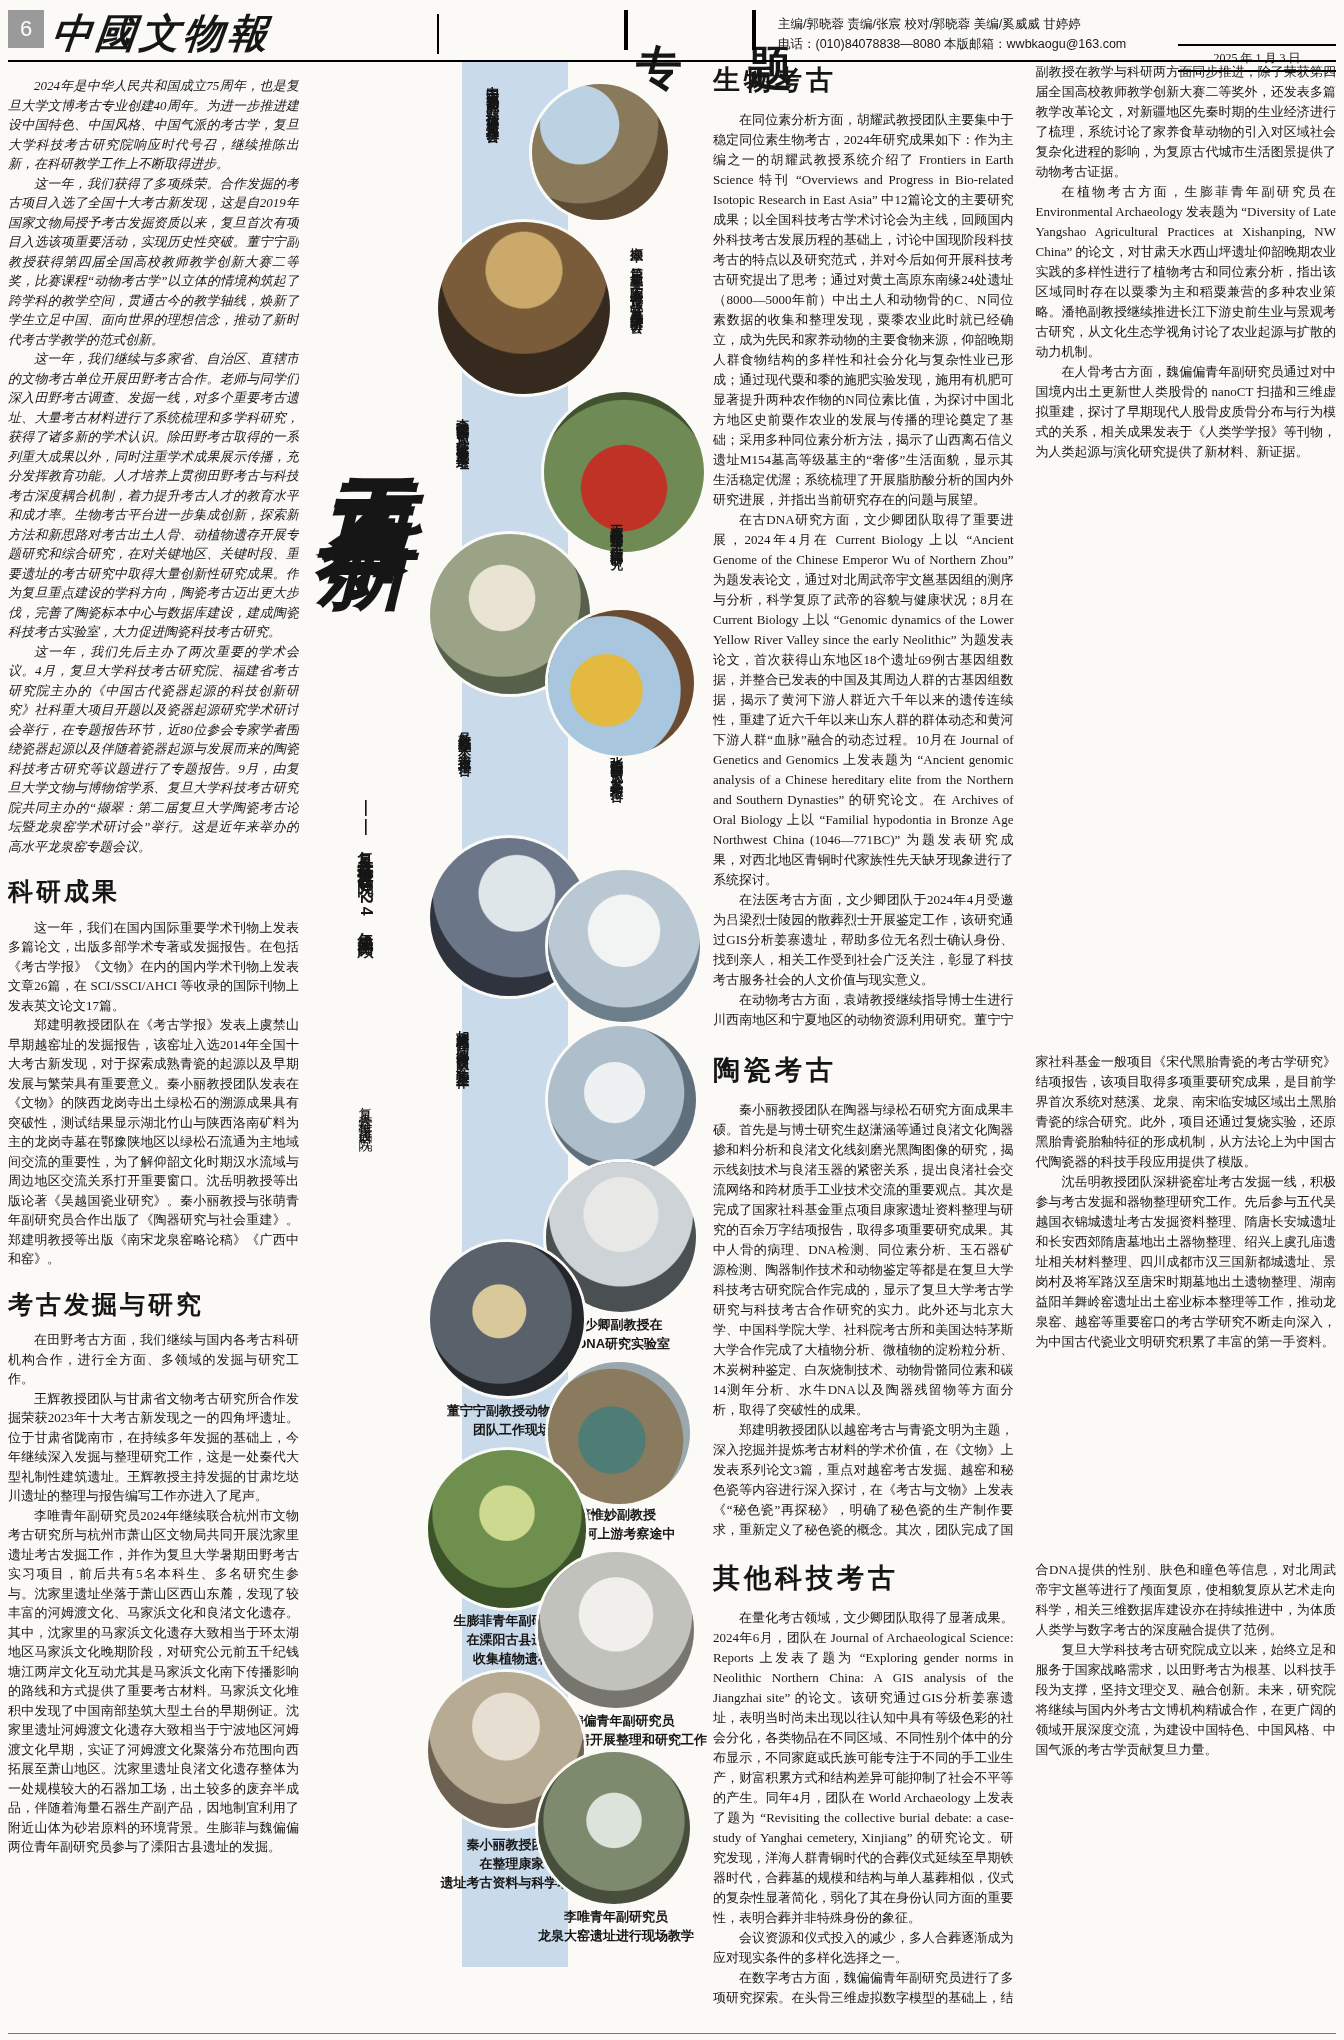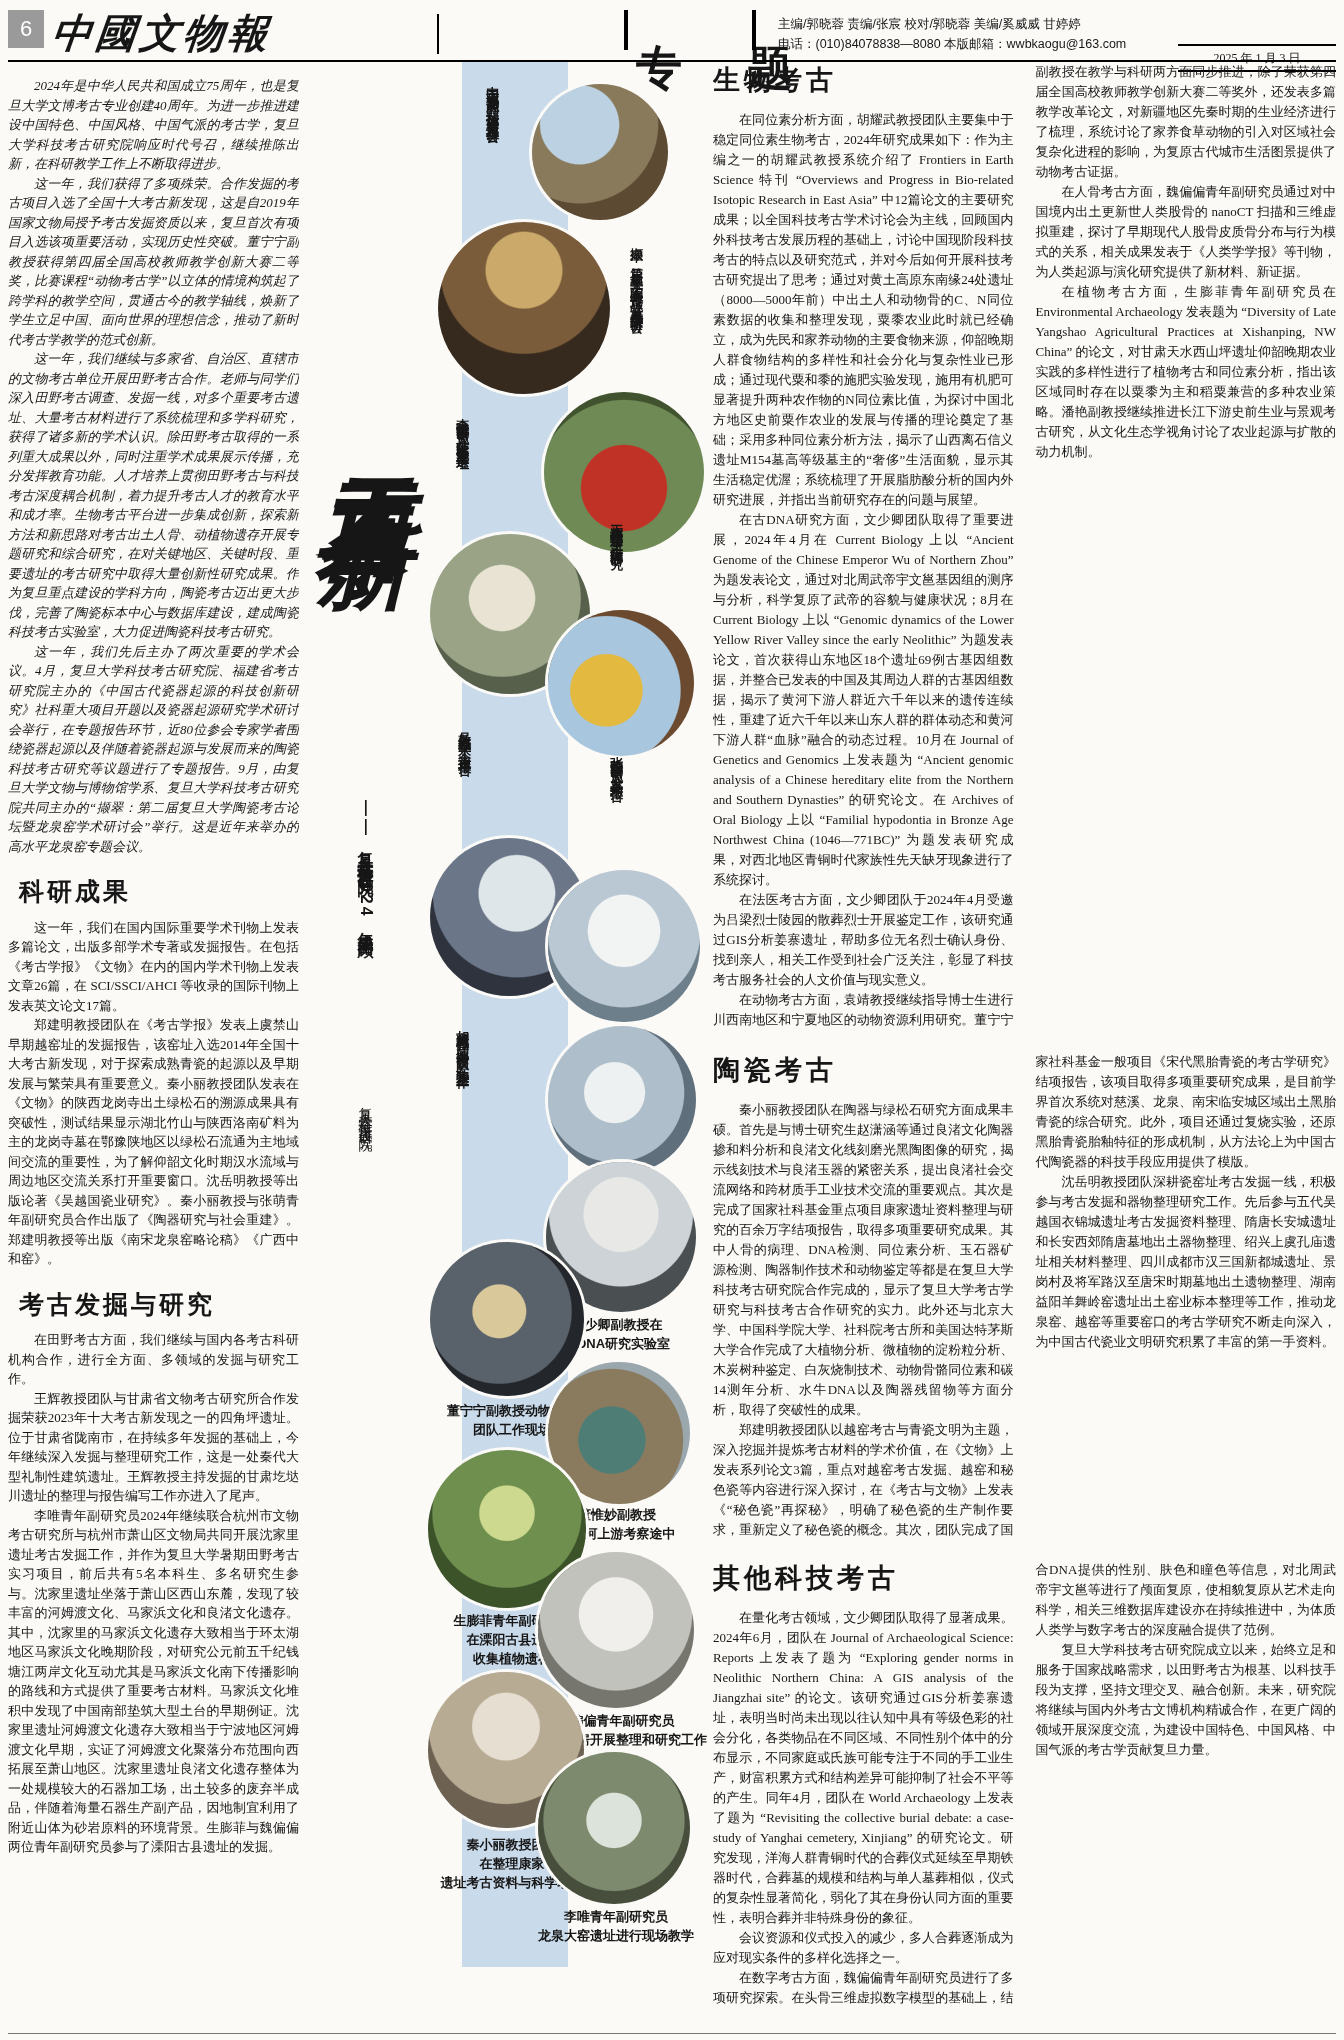--- a/index.html
+++ b/index.html
@@ -22,21 +22,21 @@
            border-top:2px solid #000;border-bottom:2px solid #000;text-align:center;
            font-size:12px;font-family:Liberation Serif, serif;margin-top:28px;}
   .hrule{position:absolute;left:8px;right:8px;top:60px;height:2px;background:#000;}
   .brule{position:absolute;left:8px;right:8px;bottom:6px;height:1px;background:#777;}
   
   .leftcol{position:absolute;left:8px;top:76px;width:291px;height:1850px;overflow:hidden;
            font-size:13px;line-height:19.5px;text-align:justify;}
   .leftcol p{margin:0;text-indent:2em;}
   .intro p{font-style:italic;}
   .colhead{font-family:"Liberation Sans",sans-serif;font-weight:700;font-size:25px;
-           margin:26px 0 16px 11px;letter-spacing:3px;}
+           margin:26px 0 16px 0;letter-spacing:3px;}
   
   .titleblock{position:absolute;left:298px;top:66px;width:134px;height:1160px;}
   .cali{writing-mode:vertical-rl;font-size:92px;line-height:1;font-weight:900;
         font-style:italic;font-family:"DejaVu Serif",serif;letter-spacing:6px;
         margin:0 auto;height:720px;text-align:center;}
   .subt{writing-mode:vertical-rl;font-size:16px;font-weight:700;letter-spacing:3px;
         height:268px;margin:14px auto 0 auto;font-family:"Liberation Sans",sans-serif;}
   .byline{writing-mode:vertical-rl;font-size:14px;letter-spacing:3px;height:170px;
           margin:28px auto 0 auto;}
   
@@ -208,22 +208,22 @@
         <span class="cap-line">龙泉大窑遗址进行现场教学</span>
       </div>
   </div>
 
   <div class="rsection" style="top:62px;height:984px;">
     <div class="rhead">生物考古</div>
     <p>在同位素分析方面，胡耀武教授团队主要集中于稳定同位素生物考古，2024年研究成果如下：作为主编之一的胡耀武教授系统介绍了 Frontiers in Earth Science 特刊 “Overviews and Progress in Bio-related Isotopic Research in East Asia” 中12篇论文的主要研究成果；以全国科技考古学术讨论会为主线，回顾国内外科技考古发展历程的基础上，讨论中国现阶段科技考古的特点以及研究范式，并对今后如何开展科技考古研究提出了思考；通过对黄土高原东南缘24处遗址（8000—5000年前）中出土人和动物骨的C、N同位素数据的收集和整理发现，粟黍农业此时就已经确立，成为先民和家养动物的主要食物来源，仰韶晚期人群食物结构的多样性和社会分化与复杂性业已形成；通过现代粟和黍的施肥实验发现，施用有机肥可显著提升两种农作物的N同位素比值，为探讨中国北方地区史前粟作农业的发展与传播的理论奠定了基础；采用多种同位素分析方法，揭示了山西离石信义遗址M154墓高等级墓主的“奢侈”生活面貌，显示其生活稳定优渥；系统梳理了开展脂肪酸分析的国内外研究进展，并指出当前研究存在的问题与展望。</p>
     <p>在古DNA研究方面，文少卿团队取得了重要进展，2024年4月在 Current Biology 上以 “Ancient Genome of the Chinese Emperor Wu of Northern Zhou” 为题发表论文，通过对北周武帝宇文邕基因组的测序与分析，科学复原了武帝的容貌与健康状况；8月在 Current Biology 上以 “Genomic dynamics of the Lower Yellow River Valley since the early Neolithic” 为题发表论文，首次获得山东地区18个遗址69例古基因组数据，并整合已发表的中国及其周边人群的古基因组数据，揭示了黄河下游人群近六千年以来的遗传连续性，重建了近六千年以来山东人群的群体动态和黄河下游人群“血脉”融合的动态过程。10月在 Journal of Genetics and Genomics 上发表题为 “Ancient genomic analysis of a Chinese hereditary elite from the Northern and Southern Dynasties” 的研究论文。在 Archives of Oral Biology 上以 “Familial hypodontia in Bronze Age Northwest China (1046—771BC)” 为题发表研究成果，对西北地区青铜时代家族性先天缺牙现象进行了系统探讨。</p>
     <p>在法医考古方面，文少卿团队于2024年4月受邀为吕梁烈士陵园的散葬烈士开展鉴定工作，该研究通过GIS分析姜寨遗址，帮助多位无名烈士确认身份、找到亲人，相关工作受到社会广泛关注，彰显了科技考古服务社会的人文价值与现实意义。</p>
     <p>在动物考古方面，袁靖教授继续指导博士生进行川西南地区和宁夏地区的动物资源利用研究。董宁宁副教授在教学与科研两方面同步推进，除了荣获第四届全国高校教师教学创新大赛二等奖外，还发表多篇教学改革论文，对新疆地区先秦时期的生业经济进行了梳理，系统讨论了家养食草动物的引入对区域社会复杂化进程的影响，为复原古代城市生活图景提供了动物考古证据。</p>
+    <p>在植物考古方面，生膨菲青年副研究员在 Environmental Archaeology 发表题为 “Diversity of Late Yangshao Agricultural Practices at Xishanping, NW China” 的论文，对甘肃天水西山坪遗址仰韶晚期农业实践的多样性进行了植物考古和同位素分析，指出该区域同时存在以粟黍为主和稻粟兼营的多种农业策略。潘艳副教授继续推进长江下游史前生业与景观考古研究，从文化生态学视角讨论了农业起源与扩散的动力机制。</p>
     <p>在人骨考古方面，魏偏偏青年副研究员通过对中国境内出土更新世人类股骨的 nanoCT 扫描和三维虚拟重建，探讨了早期现代人股骨皮质骨分布与行为模式的关系，相关成果发表于《人类学学报》等刊物，为人类起源与演化研究提供了新材料、新证据。</p>
-    <p>在植物考古方面，生膨菲青年副研究员在 Environmental Archaeology 发表题为 “Diversity of Late Yangshao Agricultural Practices at Xishanping, NW China” 的论文，对甘肃天水西山坪遗址仰韶晚期农业实践的多样性进行了植物考古和同位素分析，指出该区域同时存在以粟黍为主和稻粟兼营的多种农业策略。潘艳副教授继续推进长江下游史前生业与景观考古研究，从文化生态学视角讨论了农业起源与扩散的动力机制。</p>
   </div>
 
   <div class="rsection" style="top:1052px;height:502px;">
     <div class="rhead">陶瓷考古</div>
     <p>秦小丽教授团队在陶器与绿松石研究方面成果丰硕。首先是与博士研究生赵潇涵等通过良渚文化陶器掺和料分析和良渚文化线刻磨光黑陶图像的研究，揭示线刻技术与良渚玉器的紧密关系，提出良渚社会交流网络和跨材质手工业技术交流的重要观点。其次是完成了国家社科基金重点项目康家遗址资料整理与研究的百余万字结项报告，取得多项重要研究成果。其中人骨的病理、DNA检测、同位素分析、玉石器矿源检测、陶器制作技术和动物鉴定等都是在复旦大学科技考古研究院合作完成的，显示了复旦大学考古学研究与科技考古合作研究的实力。此外还与北京大学、中国科学院大学、社科院考古所和美国达特茅斯大学合作完成了大植物分析、微植物的淀粉粒分析、木炭树种鉴定、白灰烧制技术、动物骨骼同位素和碳14测年分析、水牛DNA以及陶器残留物等方面分析，取得了突破性的成果。</p>
     <p>郑建明教授团队以越窑考古与青瓷文明为主题，深入挖掘并提炼考古材料的学术价值，在《文物》上发表系列论文3篇，重点对越窑考古发掘、越窑和秘色瓷等内容进行深入探讨，在《考古与文物》上发表《“秘色瓷”再探秘》，明确了秘色瓷的生产制作要求，重新定义了秘色瓷的概念。其次，团队完成了国家社科基金一般项目《宋代黑胎青瓷的考古学研究》结项报告，该项目取得多项重要研究成果，是目前学界首次系统对慈溪、龙泉、南宋临安城区域出土黑胎青瓷的综合研究。此外，项目还通过复烧实验，还原黑胎青瓷胎釉特征的形成机制，从方法论上为中国古代陶瓷器的科技手段应用提供了模版。</p>
     <p>沈岳明教授团队深耕瓷窑址考古发掘一线，积极参与考古发掘和器物整理研究工作。先后参与五代吴越国衣锦城遗址考古发掘资料整理、隋唐长安城遗址和长安西郊隋唐墓地出土器物整理、绍兴上虞孔庙遗址相关材料整理、四川成都市汉三国新都城遗址、景岗村及将军路汉至唐宋时期墓地出土遗物整理、湖南益阳羊舞岭窑遗址出土窑业标本整理等工作，推动龙泉窑、越窑等重要窑口的考古学研究不断走向深入，为中国古代瓷业文明研究积累了丰富的第一手资料。</p>
   </div>
 
   <div class="rsection" style="top:1560px;height:452px;">

